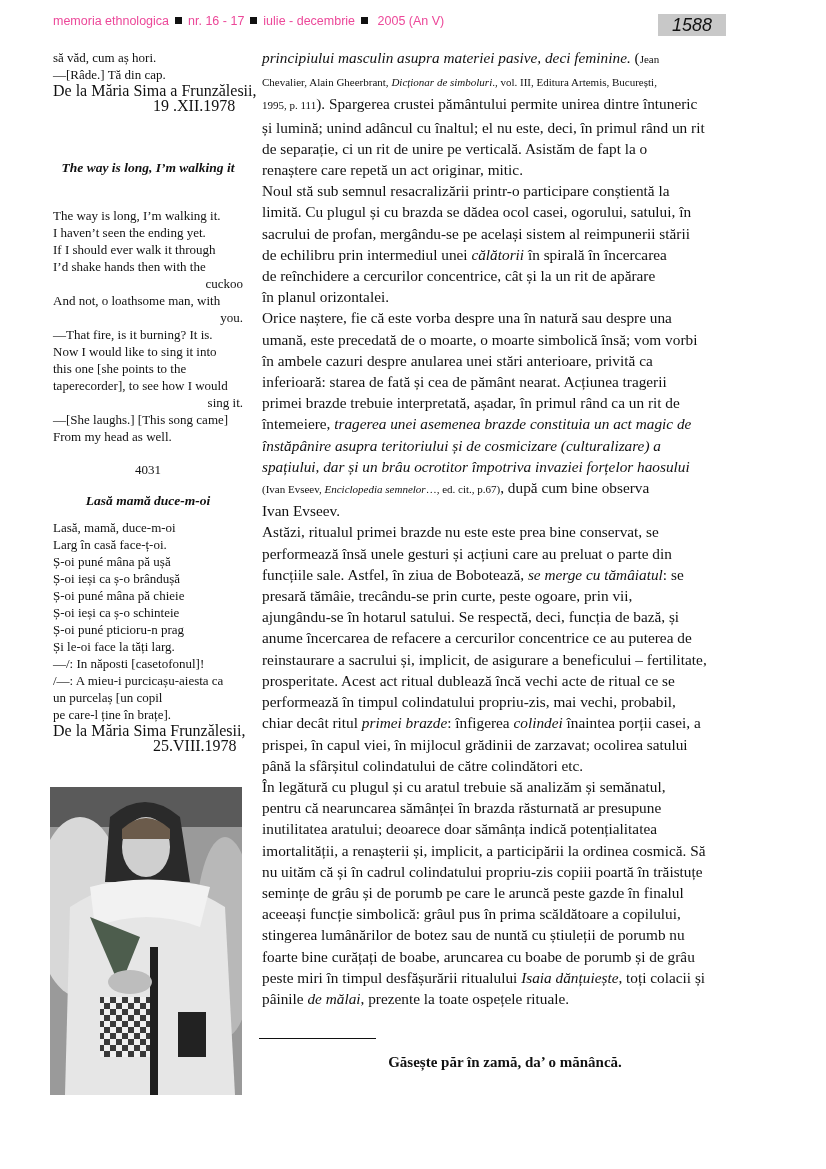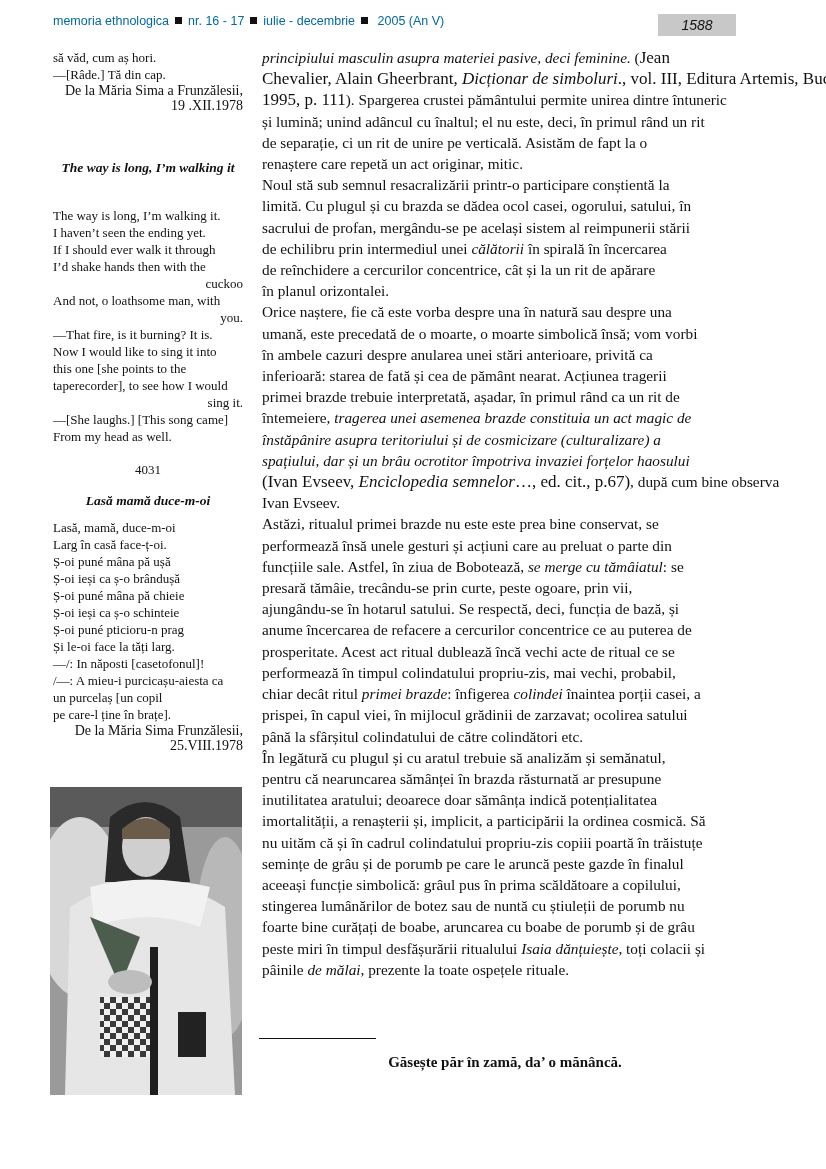--- a/index.html
+++ b/index.html
@@ -1,28 +1,28 @@
 <!DOCTYPE html>
 <html><head>
 <meta charset="utf-8">
 <style>
   html, body { margin: 0; padding: 0; background: #ffffff; }
   body { width: 826px; height: 1169px; position: relative; overflow: hidden; color: #111; }
-  .header { position: absolute; left: 53px; top: 14px; font-family: "Liberation Sans", sans-serif; font-size: 12.5px; color: #0369a1; white-space: pre; }
+  .header { position: absolute; left: 53px; top: 14px; font-family: "Liberation Sans", sans-serif; font-size: 12.5px; color: #ec4899; white-space: pre; }
   .header .sq { display: inline-block; width: 7px; height: 7px; background: #111; margin: 0 6px; vertical-align: 1px; }
-  .pagenum { position: absolute; left: 658px; top: 14px; width: 78px; height: 22px; background: #c8c8c8; font-family: "Liberation Sans", sans-serif; font-style: italic; font-size: 14px; line-height: 22px; text-align: center; color: #111; }
+  .pagenum { position: absolute; left: 658px; top: 14px; width: 68px; height: 22px; background: #c8c8c8; font-family: "Liberation Sans", sans-serif; font-style: italic; font-size: 18px; line-height: 22px; text-align: center; color: #111; }
   .left { position: absolute; left: 53px; top: 49px; width: 190px; font-family: "Liberation Serif", serif; font-size: 13px; line-height: 17px; }
   .left .line { display: block; white-space: nowrap; }
   .left .r { text-align: right; }
-  .left .small { font-size: 14px; line-height: 15px; text-align: right; }
+  .left .small { font-size: 16px; line-height: 15px; }
   .left .c { text-align: center; }
   .left .title { font-weight: bold; font-style: italic; font-size: 13.5px; text-align: center; white-space: nowrap; }
   .right { position: absolute; left: 262px; top: 47px; width: 480px; font-family: "Liberation Serif", serif; font-size: 15.3px; line-height: 21.2px; }
   .right .line { display: block; white-space: nowrap; }
-  .right .ref { font-size: 17px; }
+  .right .ref { font-size: 11px; }
   .photo { position: absolute; left: 50px; top: 787px; width: 192px; height: 308px; overflow: hidden; background: #8a8a8a; }
   .rule { position: absolute; left: 259px; top: 1038px; width: 117px; height: 1px; background: #111; }
   .proverb { position: absolute; left: 260px; top: 1054px; width: 490px; text-align: center; font-family: "Liberation Serif", serif; font-weight: bold; font-size: 15px; }
 </style>
 </head>
 <body>
 
 <div class="header"><span>memoria ethnologica</span><span class="sq"></span><span>nr. 16 - 17</span><span class="sq"></span><span>iulie - decembrie</span><span class="sq"></span> <span>2005 (An V)</span></div>
 <div class="pagenum">1588</div>
 
@@ -125,20 +125,21 @@
     <span class="line"><span style="font-style: italic;">înstăpânire asupra teritoriului și de cosmicizare (culturalizare) a</span></span>
     <span class="line"><span style="font-style: italic;">spațiului, dar și un brâu ocrotitor împotriva invaziei forțelor haosului</span></span>
     <span class="line"><span class="ref">(Ivan Evseev, </span><span class="ref" style="font-style: italic;">Enciclopedia semnelor</span><span class="ref">…, ed. cit., p.67)</span><span>, după cum bine observa</span></span>
     <span class="line"><span>Ivan Evseev.</span></span>
     <span class="line"><span>Astăzi, ritualul primei brazde nu este este prea bine conservat, se</span></span>
     <span class="line"><span>performează însă unele gesturi și acțiuni care au preluat o parte din</span></span>
     <span class="line"><span>funcțiile sale. Astfel,  în ziua de Bobotează, </span><span style="font-style: italic;">se merge cu tămâiatul</span><span>: se</span></span>
     <span class="line"><span>presară tămâie, trecându-se prin curte, peste ogoare, prin vii,</span></span>
     <span class="line"><span>ajungându-se în hotarul satului. Se respectă, deci, funcția de bază, și</span></span>
     <span class="line"><span>anume încercarea de refacere a cercurilor concentrice ce au puterea de</span></span>
+    <span class="line"><span>reinstaurare a sacrului și, implicit, de asigurare a beneficului – fertilitate,</span></span>
     <span class="line"><span>prosperitate. Acest act ritual dublează încă vechi acte de ritual ce se</span></span>
     <span class="line"><span>performează în timpul colindatului propriu-zis, mai vechi, probabil,</span></span>
     <span class="line"><span>chiar decât ritul </span><span style="font-style: italic;">primei brazde</span><span>: înfigerea </span><span style="font-style: italic;">colindei</span><span> înaintea porții casei, a</span></span>
     <span class="line"><span>prispei, în capul viei, în mijlocul grădinii de zarzavat; ocolirea satului</span></span>
     <span class="line"><span>până la sfârșitul colindatului de către colindători etc.</span></span>
     <span class="line"><span>În legătură cu plugul și cu aratul trebuie să analizăm și semănatul,</span></span>
     <span class="line"><span>pentru că nearuncarea sămânței în brazda răsturnată ar presupune</span></span>
     <span class="line"><span>inutilitatea aratului; deoarece doar sămânța indică potențialitatea</span></span>
     <span class="line"><span>imortalității, a renașterii și, implicit, a participării la ordinea cosmică. Să</span></span>
     <span class="line"><span>nu uităm că și în cadrul colindatului propriu-zis copiii poartă în trăistuțe</span></span>

